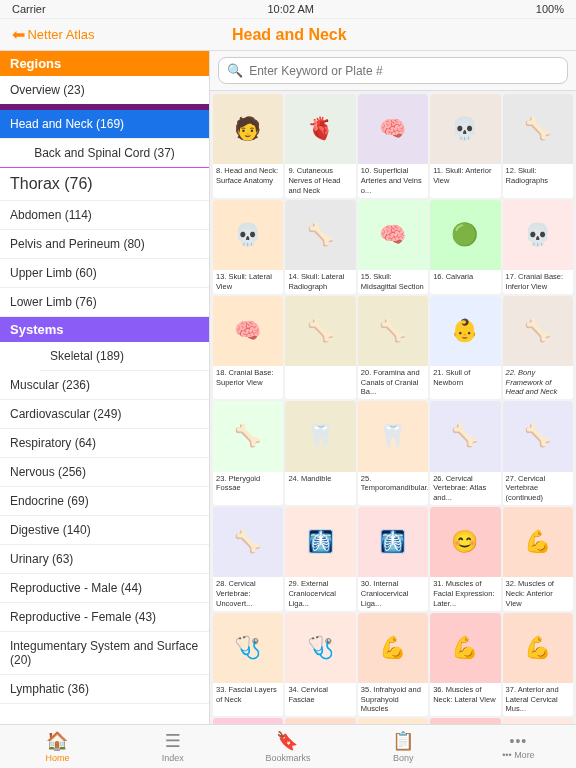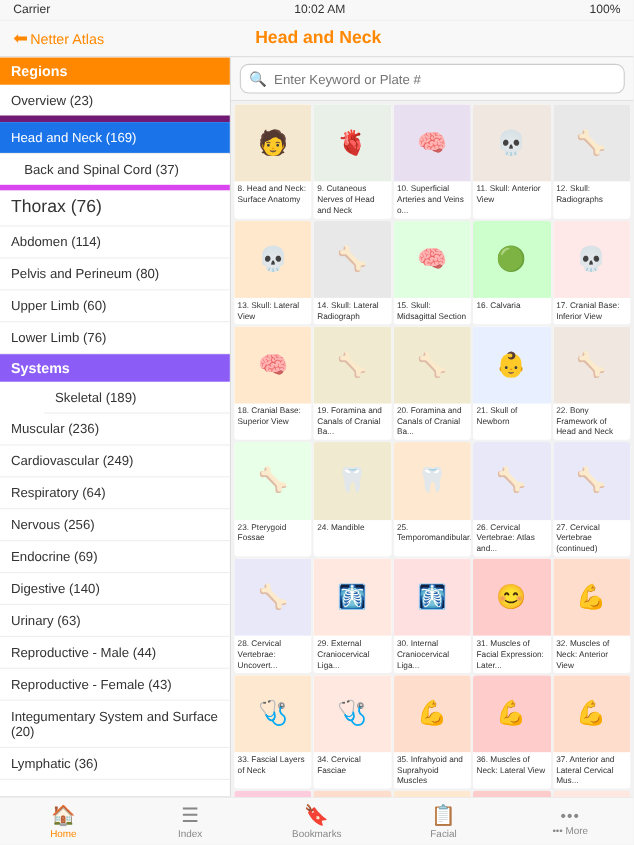--- a/index.html
+++ b/index.html
@@ -22,21 +22,21 @@
   <span style="color:#f80; font-size:16px; font-weight:600;">Head and Neck</span>
   <span style="width:80px;"></span>
 </div>
 
 <div style="display:flex; flex:1; overflow:hidden; height: calc(768px - 22px - 40px - 44px);">
 
   <div style="width:210px; background:#fff; overflow-y:auto; border-right:1px solid #ddd; flex-shrink:0;">
     <div style="background:#f80; color:#fff; font-size:13px; font-weight:600; padding:5px 10px;">Regions</div>
     <div style="padding:7px 10px; border-bottom:6px solid #701a75; font-size:12px; color:#333; cursor:pointer;">Overview (23)</div>
     <div style="padding:7px 10px; border-bottom:1px solid #eee; font-size:12px; color:#fff; background:#1a73e8; cursor:pointer;">Head and Neck (169)</div>
-    <div style="padding:7px 22px; border-bottom:5px solid #d946ef; font-size:12px; color:#333; cursor:pointer;">Back and Spinal Cord (37)</div>
+    <div style="padding:7px 22px; border-bottom:1px solid #d946ef; font-size:12px; color:#333; cursor:pointer;text-align:center;">Back and Spinal Cord (37)</div>
     <div style="padding:7px 10px; border-bottom:1px solid #eee; font-size:16px; color:#333; cursor:pointer;">Thorax (76)</div>
     <div style="padding:7px 10px; border-bottom:1px solid #eee; font-size:12px; color:#333; cursor:pointer;">Abdomen (114)</div>
     <div style="padding:7px 10px; border-bottom:1px solid #eee; font-size:12px; color:#333; cursor:pointer;">Pelvis and Perineum (80)</div>
     <div style="padding:7px 10px; border-bottom:1px solid #eee; font-size:12px; color:#333; cursor:pointer;">Upper Limb (60)</div>
     <div style="padding:7px 10px; border-bottom:1px solid #eee; font-size:12px; color:#333; cursor:pointer;">Lower Limb (76)</div>
     <div style="background:#8b5cf6; color:#fff; font-size:13px; font-weight:600; padding:5px 10px;">Systems</div>
     <div style="padding:7px 10px; border-bottom:1px solid #eee; font-size:12px; color:#333; cursor:pointer;margin-left:40px;">Skeletal (189)</div>
     <div style="padding:7px 10px; border-bottom:1px solid #eee; font-size:12px; color:#333; cursor:pointer;">Muscular (236)</div>
     <div style="padding:7px 10px; border-bottom:1px solid #eee; font-size:12px; color:#333; cursor:pointer;">Cardiovascular (249)</div>
     <div style="padding:7px 10px; border-bottom:1px solid #eee; font-size:12px; color:#333; cursor:pointer;">Respiratory (64)</div>
@@ -100,33 +100,32 @@
           <div style="background: rgb(255, 255, 255); border-radius: 3px; overflow: hidden; cursor: pointer;">
             <div style="width: 100%; aspect-ratio: 1 / 1; background: rgb(255, 232, 232); display: flex; align-items: center; justify-content: center; font-size: 22px;">💀</div>
             <div style="font-size: 7.5px; color: rgb(51, 51, 51); padding: 2px 3px; line-height: 1.3; min-height: 22px;">17. Cranial Base: Inferior View</div>
           </div>
           <div style="background: rgb(255, 255, 255); border-radius: 3px; overflow: hidden; cursor: pointer;">
             <div style="width: 100%; aspect-ratio: 1 / 1; background: rgb(255, 232, 204); display: flex; align-items: center; justify-content: center; font-size: 22px;">🧠</div>
             <div style="font-size: 7.5px; color: rgb(51, 51, 51); padding: 2px 3px; line-height: 1.3; min-height: 22px;">18. Cranial Base: Superior View</div>
           </div>
           <div style="background: rgb(255, 255, 255); border-radius: 3px; overflow: hidden; cursor: pointer;">
             <div style="width: 100%; aspect-ratio: 1 / 1; background: rgb(240, 234, 208); display: flex; align-items: center; justify-content: center; font-size: 22px;">🦴</div>
-            <div style="font-size: 7.5px; color: rgb(51, 51, 51); padding: 2px 3px; line-height: 1.3; min-height: 22px;">19. Foramina and Canals of Cranial Ba...</div>
           </div>
           <div style="background: rgb(255, 255, 255); border-radius: 3px; overflow: hidden; cursor: pointer;">
             <div style="width: 100%; aspect-ratio: 1 / 1; background: rgb(240, 234, 208); display: flex; align-items: center; justify-content: center; font-size: 22px;">🦴</div>
             <div style="font-size: 7.5px; color: rgb(51, 51, 51); padding: 2px 3px; line-height: 1.3; min-height: 22px;">20. Foramina and Canals of Cranial Ba...</div>
           </div>
           <div style="background: rgb(255, 255, 255); border-radius: 3px; overflow: hidden; cursor: pointer;">
             <div style="width: 100%; aspect-ratio: 1 / 1; background: rgb(232, 240, 255); display: flex; align-items: center; justify-content: center; font-size: 22px;">👶</div>
             <div style="font-size: 7.5px; color: rgb(51, 51, 51); padding: 2px 3px; line-height: 1.3; min-height: 22px;">21. Skull of Newborn</div>
           </div>
           <div style="background: rgb(255, 255, 255); border-radius: 3px; overflow: hidden; cursor: pointer;">
             <div style="width: 100%; aspect-ratio: 1 / 1; background: rgb(240, 232, 224); display: flex; align-items: center; justify-content: center; font-size: 22px;">🦴</div>
-            <div style="font-size: 7.5px; color: rgb(51, 51, 51); padding: 2px 3px; line-height: 1.3; min-height: 22px;">22. Bony Framework of Head and Neck</div>
+            <div style="font-size: 7.5px; color: rgb(51, 51, 51); padding: 2px 3px; line-height: 1.3; min-height: 22px; font-style: italic;">22. Bony Framework of Head and Neck</div>
           </div>
           <div style="background: rgb(255, 255, 255); border-radius: 3px; overflow: hidden; cursor: pointer;">
             <div style="width: 100%; aspect-ratio: 1 / 1; background: rgb(232, 255, 232); display: flex; align-items: center; justify-content: center; font-size: 22px;">🦴</div>
             <div style="font-size: 7.5px; color: rgb(51, 51, 51); padding: 2px 3px; line-height: 1.3; min-height: 22px;">23. Pterygoid Fossae</div>
           </div>
           <div style="background: rgb(255, 255, 255); border-radius: 3px; overflow: hidden; cursor: pointer;">
             <div style="width: 100%; aspect-ratio: 1 / 1; background: rgb(240, 234, 208); display: flex; align-items: center; justify-content: center; font-size: 22px;">🦷</div>
             <div style="font-size: 7.5px; color: rgb(51, 51, 51); padding: 2px 3px; line-height: 1.3; min-height: 22px;">24. Mandible</div>
           </div>
           <div style="background: rgb(255, 255, 255); border-radius: 3px; overflow: hidden; cursor: pointer;">
@@ -209,19 +208,19 @@
   <div style="flex:1; display:flex; flex-direction:column; align-items:center; justify-content:center; gap:1px; cursor:pointer; padding:3px 0;">
     <span style="font-size:18px; color:#888;">☰</span>
     <span style="font-size:9px; color:#888;">Index</span>
   </div>
   <div style="flex:1; display:flex; flex-direction:column; align-items:center; justify-content:center; gap:1px; cursor:pointer; padding:3px 0;">
     <span style="font-size:18px; color:#888;">🔖</span>
     <span style="font-size:9px; color:#888;">Bookmarks</span>
   </div>
   <div style="flex:1; display:flex; flex-direction:column; align-items:center; justify-content:center; gap:1px; cursor:pointer; padding:3px 0;">
     <span style="font-size:18px; color:#888;">📋</span>
-    <span style="font-size:9px; color:#888;">Facial</span>
+    <span style="font-size:9px; color:#888;">Bony</span>
   </div>
   <div style="flex:1; display:flex; flex-direction:column; align-items:center; justify-content:center; gap:1px; cursor:pointer; padding:3px 0;">
     <span style="font-size:14px; color:#888; letter-spacing:1px;">•••</span>
     <span style="font-size:9px; color:#888;">••• More</span>
   </div>
 </div>
 
 </body></html>

